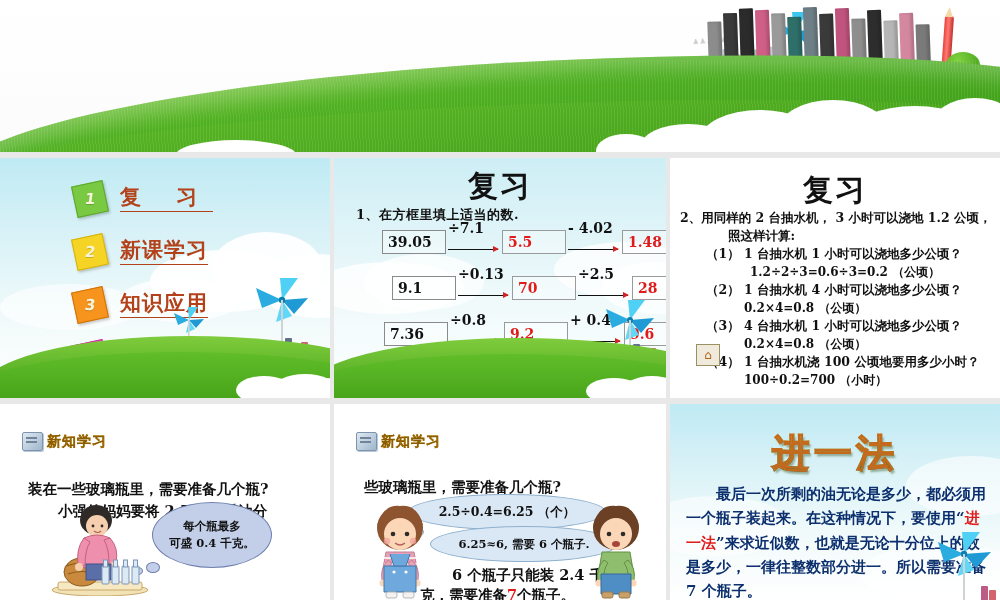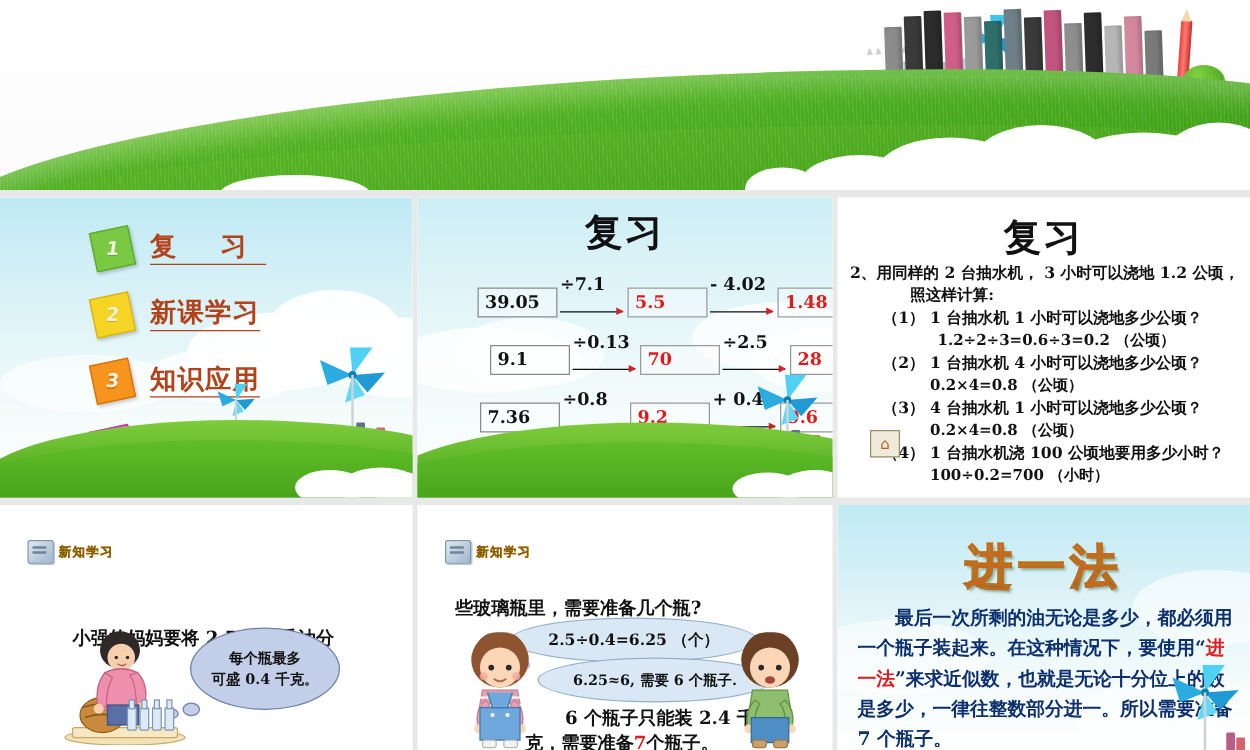--- a/index.html
+++ b/index.html
@@ -75,21 +75,21 @@
   .wline{position:absolute;font-family:"DejaVu Serif","Liberation Serif",serif;font-weight:bold;color:#111;white-space:nowrap;}
   .q{font-size:12.5px;} .a{font-size:12px;}
   .homeicon{position:absolute;left:12px;bottom:12px;width:22px;height:20px;border:1px solid #9b9062;background:#efeadc;
             display:flex;align-items:center;justify-content:center;font-size:12px;color:#b5641e;}
 
   
   .badge{position:absolute;left:22px;top:28px;display:flex;align-items:center;gap:4px;}
   .bkicon{width:19px;height:17px;background:linear-gradient(135deg,#dfe9f2,#9fb6cd);border:1px solid #7f93aa;border-radius:2px;
           box-shadow:1px 1px 0 #b9c8d8;position:relative;}
   .bkicon:after{content:"";position:absolute;left:3px;top:4px;width:11px;height:2px;background:#6f8399;box-shadow:0 4px 0 #6f8399;}
-  .btext{font-family:Liberation Mono, monospace;font-size:10px;font-weight:bold;color:#f0a81c;letter-spacing:1px;
+  .btext{font-family:Liberation Mono, monospace;font-size:14px;font-weight:bold;color:#f0a81c;letter-spacing:1px;
          -webkit-text-stroke:.3px #8a5c00;}
   .ltext{position:absolute;font-family:"DejaVu Serif","Liberation Serif",serif;font-size:14.5px;font-weight:bold;color:#111;line-height:1.55;}
   .bubble{position:absolute;background:#c3cfe9;border:1px solid #6e7fae;border-radius:50%;
           font-family:"DejaVu Serif",serif;font-weight:bold;font-size:11.5px;color:#111;text-align:center;
           display:flex;flex-direction:column;align-items:center;justify-content:center;line-height:1.5;}
   .bdot{position:absolute;background:#c3cfe9;border:1px solid #6e7fae;border-radius:50%;}
   .cbubble{position:absolute;background:#dae8f6;border:1px solid #8fb0cd;border-radius:50%;
            font-family:"DejaVu Serif",serif;font-weight:bold;color:#111;text-align:center;display:flex;align-items:center;justify-content:center;}
   .redn{color:#e01b1b;}
 
@@ -264,20 +264,21 @@
     <div class="slide w334">
       <div class="skybg2"></div>
       <div>
         <div class="cl" style="left:-20px;top:104px;width:150px;height:52px;opacity:.8"></div>
         <div class="cl" style="left:30px;top:96px;width:120px;height:56px;opacity:.7"></div>
         <div class="cl" style="left:220px;top:84px;width:140px;height:56px;opacity:.78"></div>
         <div class="cl" style="left:268px;top:104px;width:110px;height:52px;opacity:.7"></div>
       </div>
 
       <div class="fx-title">复习</div>
+      <div class="fx-sub">1、在方框里填上适当的数.</div>
 
       <div class="eqrow" style="top:72px;">
         <div class="nbox">39.05</div>
         <div class="oparrow">
           <span class="op">÷7.1</span>
           <span class="arr"></span>
         </div>
         <div class="nbox red">5.5</div>
         <div class="oparrow">
           <span class="op">- 4.02</span>
@@ -370,20 +371,21 @@
   </div>
 
   <div class="row" id="row2">
 
     <div class="slide w333" style="background:#fff;">
       <div class="badge">
         <span class="bkicon"></span>
         <span class="btext">新知学习</span>
       </div>
       <div class="ltext" style="left:58px;top:52px;margin-top:44px;">小强的妈妈要将 2.5 千克香油分</div>
+      <div class="ltext" style="left:28px;top:74px;">装在一些玻璃瓶里，需要准备几个瓶?</div>
 
       <div class="bubble" style="left:152px;top:98px;width:118px;height:64px;">
         <span>每个瓶最多</span>
         <span>可盛 0.4 千克。</span>
       </div>
       <div class="bdot" style="left:146px;top:158px;width:12px;height:9px;"></div>
       <div class="bdot" style="left:133px;top:163px;width:8px;height:6px;"></div>
 
       <div class="figure" style="left:50px;top:100px;">
         <svg width="110" height="92" viewBox="0 0 110 92">

